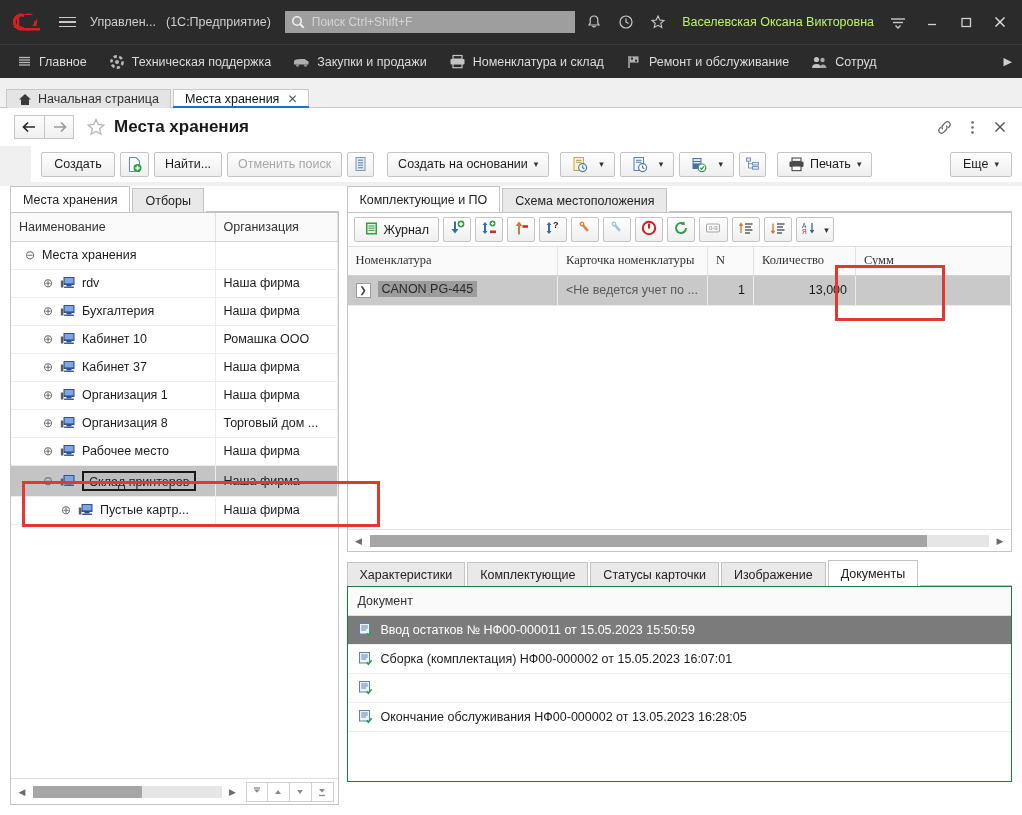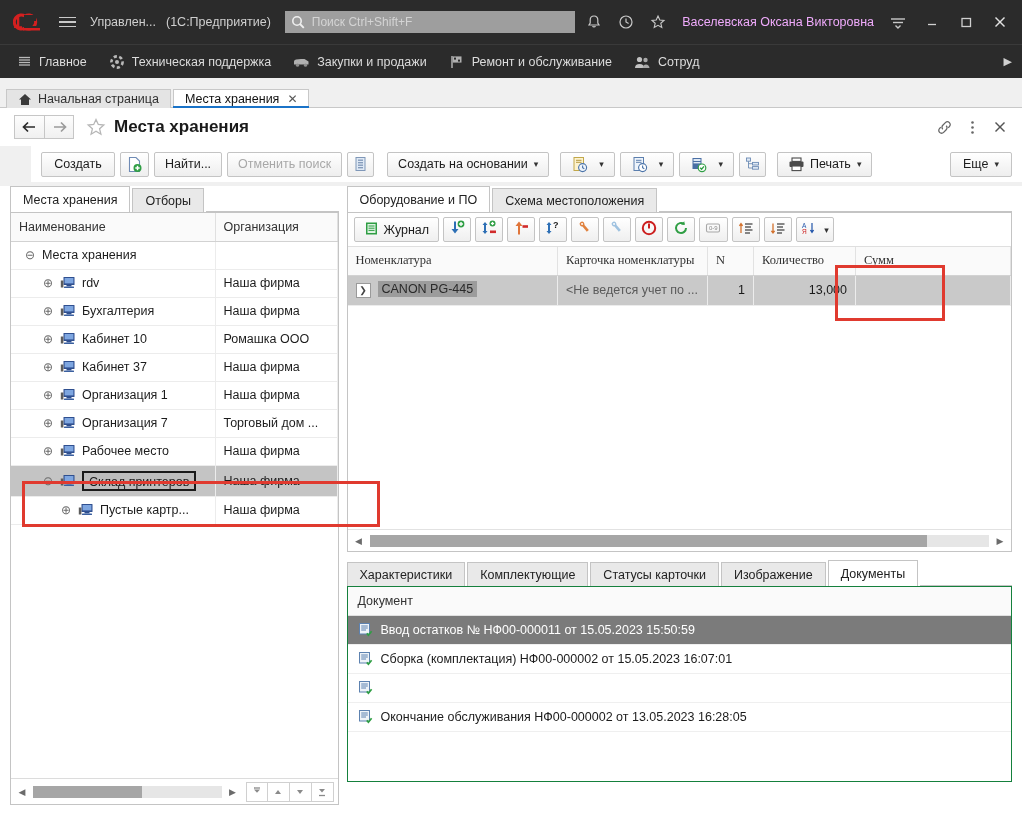--- a/index.html
+++ b/index.html
@@ -34,21 +34,21 @@
   }
   .searchbox .sicon { margin-right:5px; display:flex; align-items:center; }
   .searchbox input {
     background: transparent; border: 0; outline: none; color:#efefef;
     font-family:"Liberation Sans",sans-serif; font-size:12px; width:100%;
   }
   .searchbox input::placeholder { color:#d4d4d4; }
   .tb-spacer { flex: 1 1 auto; }
   .tb-ico { width:28px; height:28px; display:flex; align-items:center; justify-content:center;
             margin:0 2px; cursor:pointer; }
-  .tb-user { color:#f0abfc; font-size:12.5px; margin:0 8px; white-space:nowrap; }
+  .tb-user { color:#bef264; font-size:12.5px; margin:0 8px; white-space:nowrap; }
   .wbtn { width:32px; height:28px; display:flex; align-items:center; justify-content:center;
           margin-left:2px; cursor:pointer; }
 
   
   .menubar {
     height: 34px; background:#2b2b2b; display:flex; align-items:center;
     padding: 0 6px; border-top:1px solid #3a3a3a; color:#d4d4d4; overflow:hidden;
   }
   .menuitem { display:flex; align-items:center; padding: 0 11px; height:34px;
               white-space:nowrap; font-size:12.5px; color:#dcdcdc; cursor:pointer; }
@@ -281,20 +281,30 @@
     </div>
     <div class="menuitem">
       <span class="mi-ico">
         <svg width="17" height="14" viewBox="0 0 17 14">
             <path d="M1 9.5 L1 6.5 Q1 5 3 4.6 L8 4 L11.5 4 L15.5 6.5 L15.5 9.5 Z" fill="#b0b0b0"></path>
             <circle cx="4.5" cy="10.2" r="1.6" fill="#8d8d8d"></circle>
             <circle cx="12.5" cy="10.2" r="1.6" fill="#8d8d8d"></circle>
           </svg>
       </span>
       <span>Закупки и продажи</span>
+    </div>
+    <div class="menuitem">
+      <span class="mi-ico">
+        <svg width="17" height="15" viewBox="0 0 17 15">
+            <rect x="4" y="1.5" width="9" height="3.6" fill="none" stroke="#c4c4c4" stroke-width="1.2"></rect>
+            <rect x="1.5" y="5" width="14" height="5.5" rx="1" fill="#c4c4c4"></rect>
+            <rect x="4" y="9.5" width="9" height="4.2" fill="none" stroke="#c4c4c4" stroke-width="1.2"></rect>
+          </svg>
+      </span>
+      <span>Номенклатура и склад</span>
     </div>
     <div class="menuitem">
       <span class="mi-ico">
         <svg width="16" height="15" viewBox="0 0 16 15">
             <line x1="3" y1="2" x2="3" y2="14" stroke="#b9b9b9" stroke-width="1.4"></line>
             <path d="M3.8 2.4 L12.5 2.4 L12.5 8.6 L3.8 8.6 Z" fill="#b0b0b0"></path>
             <rect x="5" y="3.6" width="2" height="2" fill="#2b2b2b"></rect>
             <rect x="9" y="5.6" width="2" height="2" fill="#2b2b2b"></rect>
           </svg>
       </span>
@@ -609,21 +619,21 @@
                       <span class="expander" style="color:#6d6d6d;font-size:12px;">⊕</span>
                       <span class="mon-ico">
                         <svg width="16" height="14" viewBox="0 0 16 14">
                           <rect x="3.5" y="1" width="11" height="8" rx="0.6" fill="#2f4f8f"></rect>
                           <rect x="4.6" y="2" width="8.8" height="5.4" fill="#7ea6e0"></rect>
                           <rect x="6.5" y="9" width="5" height="1.4" fill="#2f4f8f"></rect>
                           <rect x="4" y="10.4" width="10" height="1.6" rx="0.5" fill="#3a5f9f"></rect>
                           <rect x="0.8" y="4.5" width="2.6" height="7" fill="#5c5c5c"></rect>
                         </svg>
                       </span>
-                      <span>Организация 7</span>
+                      <span>Организация 8</span>
                     </span>
                   </td>
                   <td>Торговый дом ...</td>
                   <td></td>
                 </tr>
                 <tr>
                   <td>
                     <span class="tcell" style="padding-left:22px">
                       <span class="expander" style="color:#6d6d6d;font-size:12px;">⊕</span>
                       <span class="mon-ico">
@@ -712,21 +722,21 @@
                 </svg>
             </div>
           </div>
         </div>
       </div>
     </div>
 
     <div class="rightpane">
       <div class="subtabs">
         <div class="subtab active">
-          <span>Оборудование и ПО</span>
+          <span>Комплектующие и ПО</span>
         </div>
         <div class="subtab">
           <span>Схема местоположения</span>
         </div>
         <div class="subtabs-line"></div>
       </div>
 
       <div class="panelbox" style="flex:0 0 340px;">
         <div class="rtoolbar">
           <div class="tbtn" style="padding:0 9px;">

